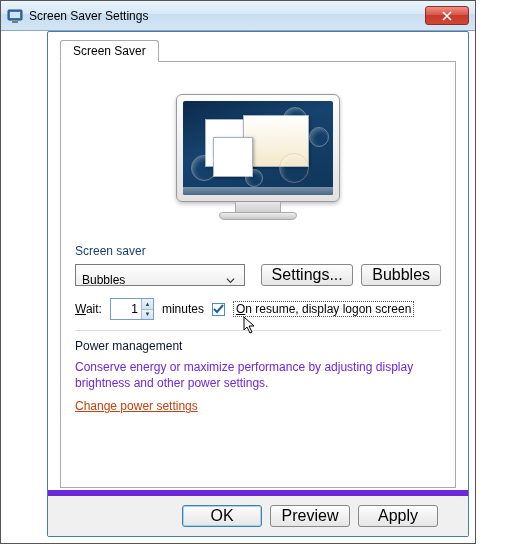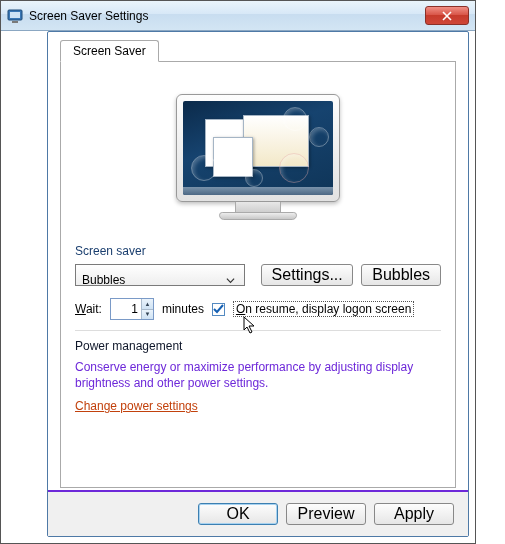--- a/index.html
+++ b/index.html
@@ -36,21 +36,21 @@
 .spinner input { width: 30px; border:none; text-align:right; padding-right:3px; font-size:12px; font-family: inherit; outline:none; }
 .spinner-btns { width:14px; display:flex; flex-direction:column; border-left:1px solid #abc; }
 .sp-btn { flex:1; background:linear-gradient(to bottom,#eaf3fb,#cfe2f3); display:flex; align-items:center; justify-content:center; cursor:pointer; font-size:6px; color:#345; }
 .sp-btn + .sp-btn { border-top:1px solid #abc; }
 .checkbox { width:13px; height:13px; border:1px solid #548ac1; background:#fff; display:flex; align-items:center; justify-content:center; cursor:pointer; }
 .checkbox svg { width:11px; height:11px; }
 .focus-rect { border: 1px dotted #555; padding: 0 2px; }
 .cursor { position:absolute; width:16px; height:20px; pointer-events:none; }
 .power-desc { color:#6d28d9; margin: 4px 0 8px 0; line-height: 1.35; }
 .link { color:#c2410c; cursor:pointer; text-decoration: underline; }
-.button-bar { position:absolute; bottom:0; left:0; right:0; height: 46px; border-top: 2px solid #6d28d9; background:#f0f0f0; display:flex; align-items:center; justify-content:flex-end; gap:8px; padding: 0 14px; }
+.button-bar { position:absolute; bottom:0; left:0; right:0; height: 46px; border-top: 6px solid #6d28d9; background:#f0f0f0; display:flex; align-items:center; justify-content:flex-end; gap:8px; padding: 0 30px; }
 .button-bar .btn { width: 80px; }
 .btn.default { border: 1px solid #3c7fb1; box-shadow: inset 0 0 0 1px #a7d2f0; }
 </style>
 </head>
 <body>
 
 <div class="window">
 
   <div class="titlebar">
     <span class="icon">

